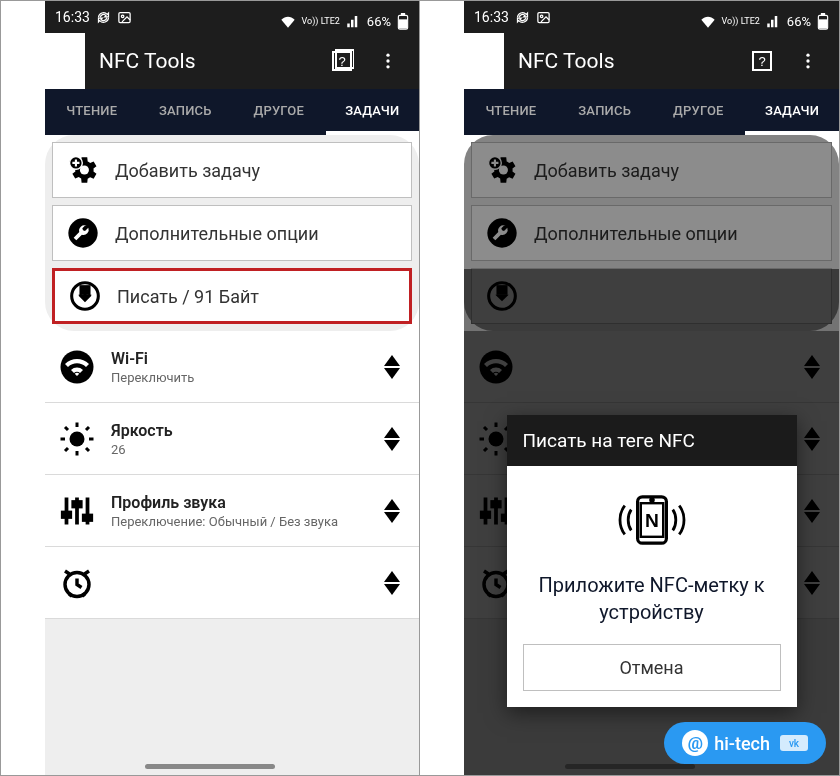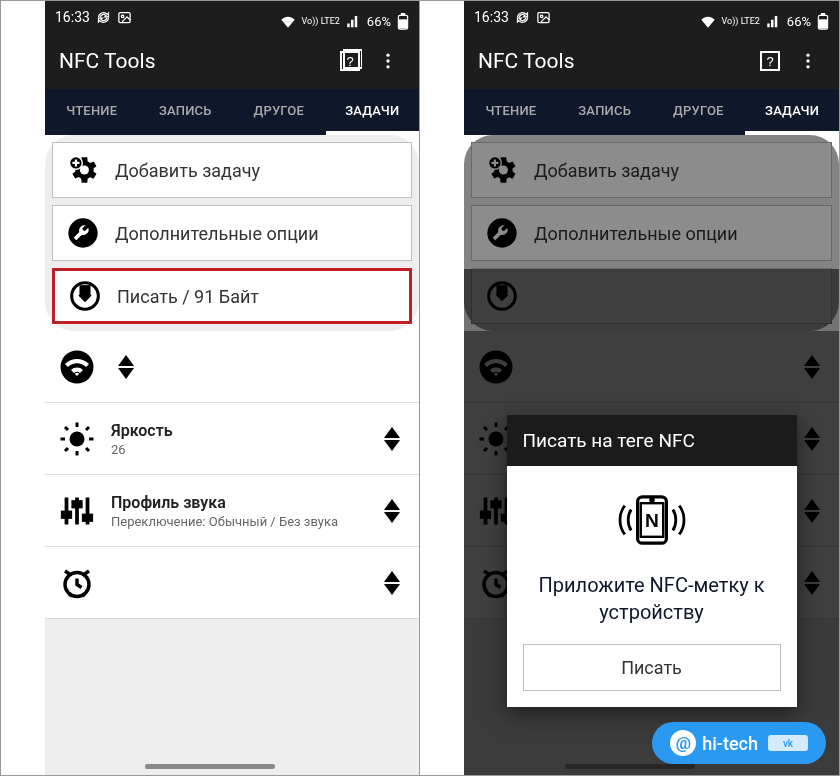--- a/index.html
+++ b/index.html
@@ -49,21 +49,22 @@
   .ico { display: inline-flex; align-items: center; justify-content: center; }
 
   
   .titlebar {
     height: 56px;
     background: #1d1d1d;
     color: #fff;
     display: flex;
     align-items: center;
     padding: 0 14px;
-    gap: 4px;
+    gap: 12px;
+    margin-left: 40px;
   }
   .titlebar .title { font-size: 21px; font-weight: 400; flex: 1; }
   .titlebar .action { width: 34px; height: 34px; display: flex; align-items: center; justify-content: center; }
 
   
   .tabs {
     height: 46px;
     background: #0f172a;
     display: flex;
   }
@@ -218,21 +219,21 @@
     width: 26px;
     height: 26px;
     border-radius: 13px;
     display: flex;
     align-items: center;
     justify-content: center;
     font-weight: 700;
     font-size: 17px;
   }
   .watermark .sq {
-    width: 40px;
+    width: 28px;
     height: 16px;
     background: rgba(255,255,255,0.8);
     border-radius: 3px;
     font-size: 10px;
     color: #2a99f2;
     display:flex;
     align-items:center;
     justify-content:center;
     margin-left: 4px;
   }
@@ -352,20 +353,24 @@
     </div>
 
     <div class="task-list">
       <div class="task-item">
         <span class="ticon">
           <svg width="36" height="36" viewBox="0 0 24 24" fill="#000">
               <circle cx="12" cy="12" r="11"></circle>
               <path d="M4 10c4.5-4.5 11.5-4.5 16 0l-2 2c-3.3-3.3-8.7-3.3-12 0l-2-2zm4 4c2.2-2.2 5.8-2.2 8 0l-2 2c-1.1-1.1-2.9-1.1-4 0l-2-2zm4 4l-1.5-1.5c.8-.8 2.2-.8 3 0L12 18z" fill="#fff"></path>
             </svg>
         </span>
+        <div class="tinfo">
+          <div class="tlabel">Wi-Fi</div>
+          <div class="tsub">Переключить</div>
+        </div>
         <div class="updown">
             <div class="tri tri-up"></div>
             <div class="tri tri-down"></div>
           </div>
       </div>
 
       <div class="task-item">
         <span class="ticon">
           <svg width="36" height="36" viewBox="0 0 24 24" fill="#000">
               <circle cx="12" cy="12" r="5"></circle>
@@ -620,21 +625,21 @@
               <circle cx="50" cy="10" r="1.5" fill="#000"></circle>
               <text x="50" y="44" text-anchor="middle" font-size="24" font-weight="700" fill="#000" stroke="none" font-family="Arial">N</text>
               <path d="M24 22c-5 7-5 19 0 26" stroke-width="3.5"></path>
               <path d="M16 17c-8 10-8 26 0 36" stroke-width="3.5"></path>
               <path d="M76 22c5 7 5 19 0 26" stroke-width="3.5"></path>
               <path d="M84 17c8 10 8 26 0 36" stroke-width="3.5"></path>
             </svg>
           </span>
           <div class="dialog-msg">Приложите NFC-метку к устройству</div>
           <div class="dialog-cancel">
-            <span>Писать</span>
+            <span>Отмена</span>
           </div>
         </div>
       </div>
     </div>
 
     <div class="navpill" style="background:#555;"></div>
   </div>
 
 </div>
 

